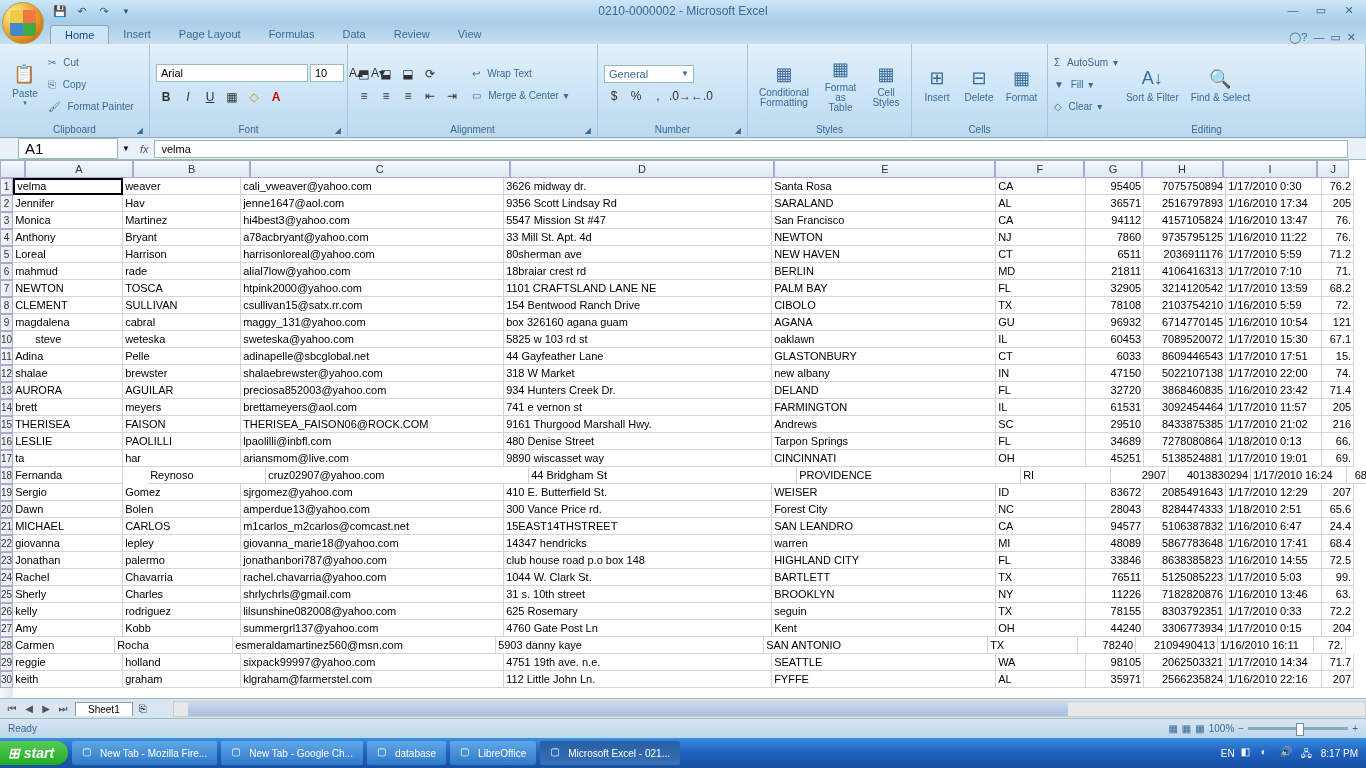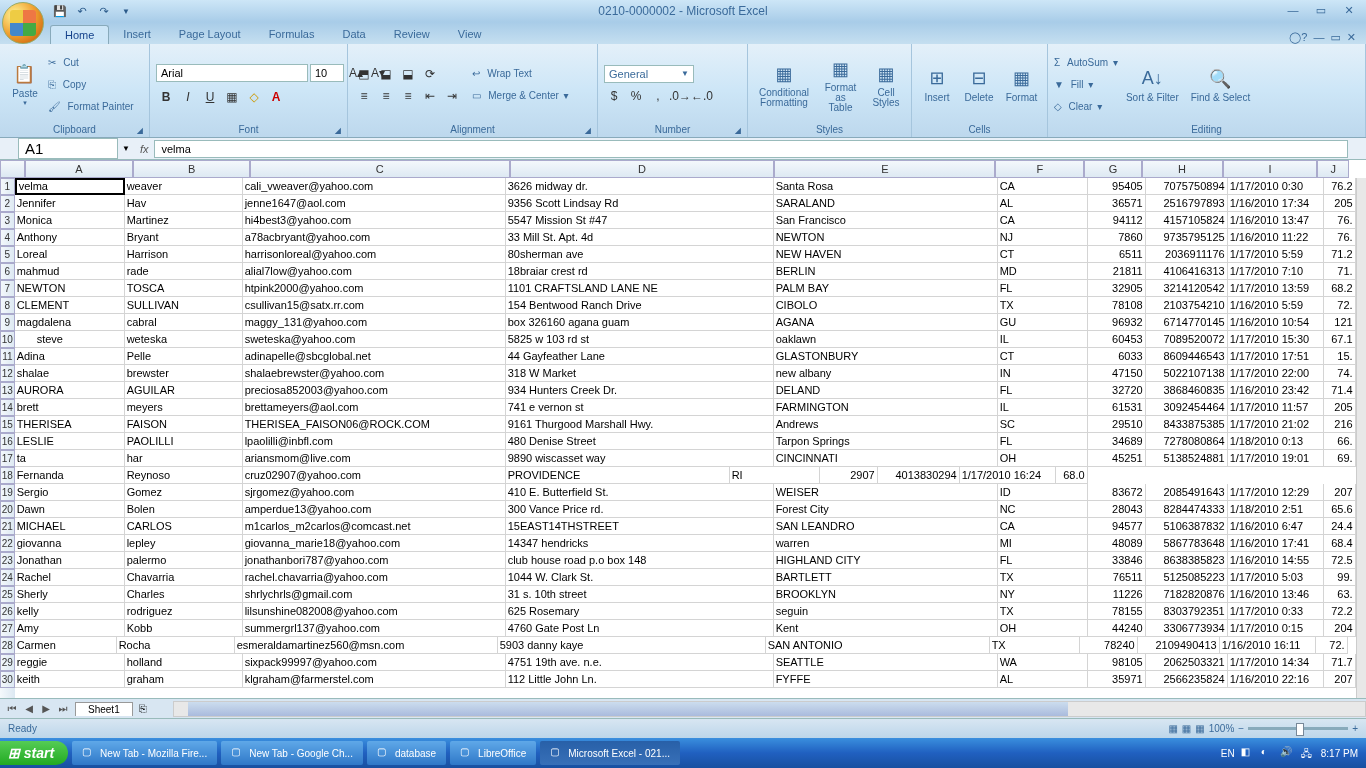--- a/index.html
+++ b/index.html
@@ -489,22 +489,23 @@
           <div class="cell" style="width: 268px;">9890 wiscasset way</div>
           <div class="cell" style="width: 224px;">CINCINNATI</div>
           <div class="cell" style="width: 90px;">OH</div>
           <div class="cell num" style="width: 58px;">45251</div>
           <div class="cell num" style="width: 82px;">5138524881</div>
           <div class="cell" style="width: 96px;">1/17/2010 19:01</div>
           <div class="cell num" style="width: 32px;">69.</div>
         </div>
         <div class="row">
           <div class="cell" style="width: 110px;">Fernanda</div>
-          <div class="cell" style="width: 118px;">Reynoso</div>
+          <div class="cell" style="width: 118px; margin-left: 25px;">Reynoso</div>
           <div class="cell" style="width: 263px;">cruz02907@yahoo.com</div>
+          <div class="cell" style="width: 268px;">44 Bridgham St</div>
           <div class="cell" style="width: 224px;">PROVIDENCE</div>
           <div class="cell" style="width: 90px;">RI</div>
           <div class="cell num" style="width: 58px;">2907</div>
           <div class="cell num" style="width: 82px;">4013830294</div>
           <div class="cell" style="width: 96px;">1/17/2010 16:24</div>
           <div class="cell num" style="width: 32px;">68.0</div>
         </div>
         <div class="row">
           <div class="cell" style="width: 110px;">Sergio</div>
           <div class="cell" style="width: 118px;">Gomez</div>

